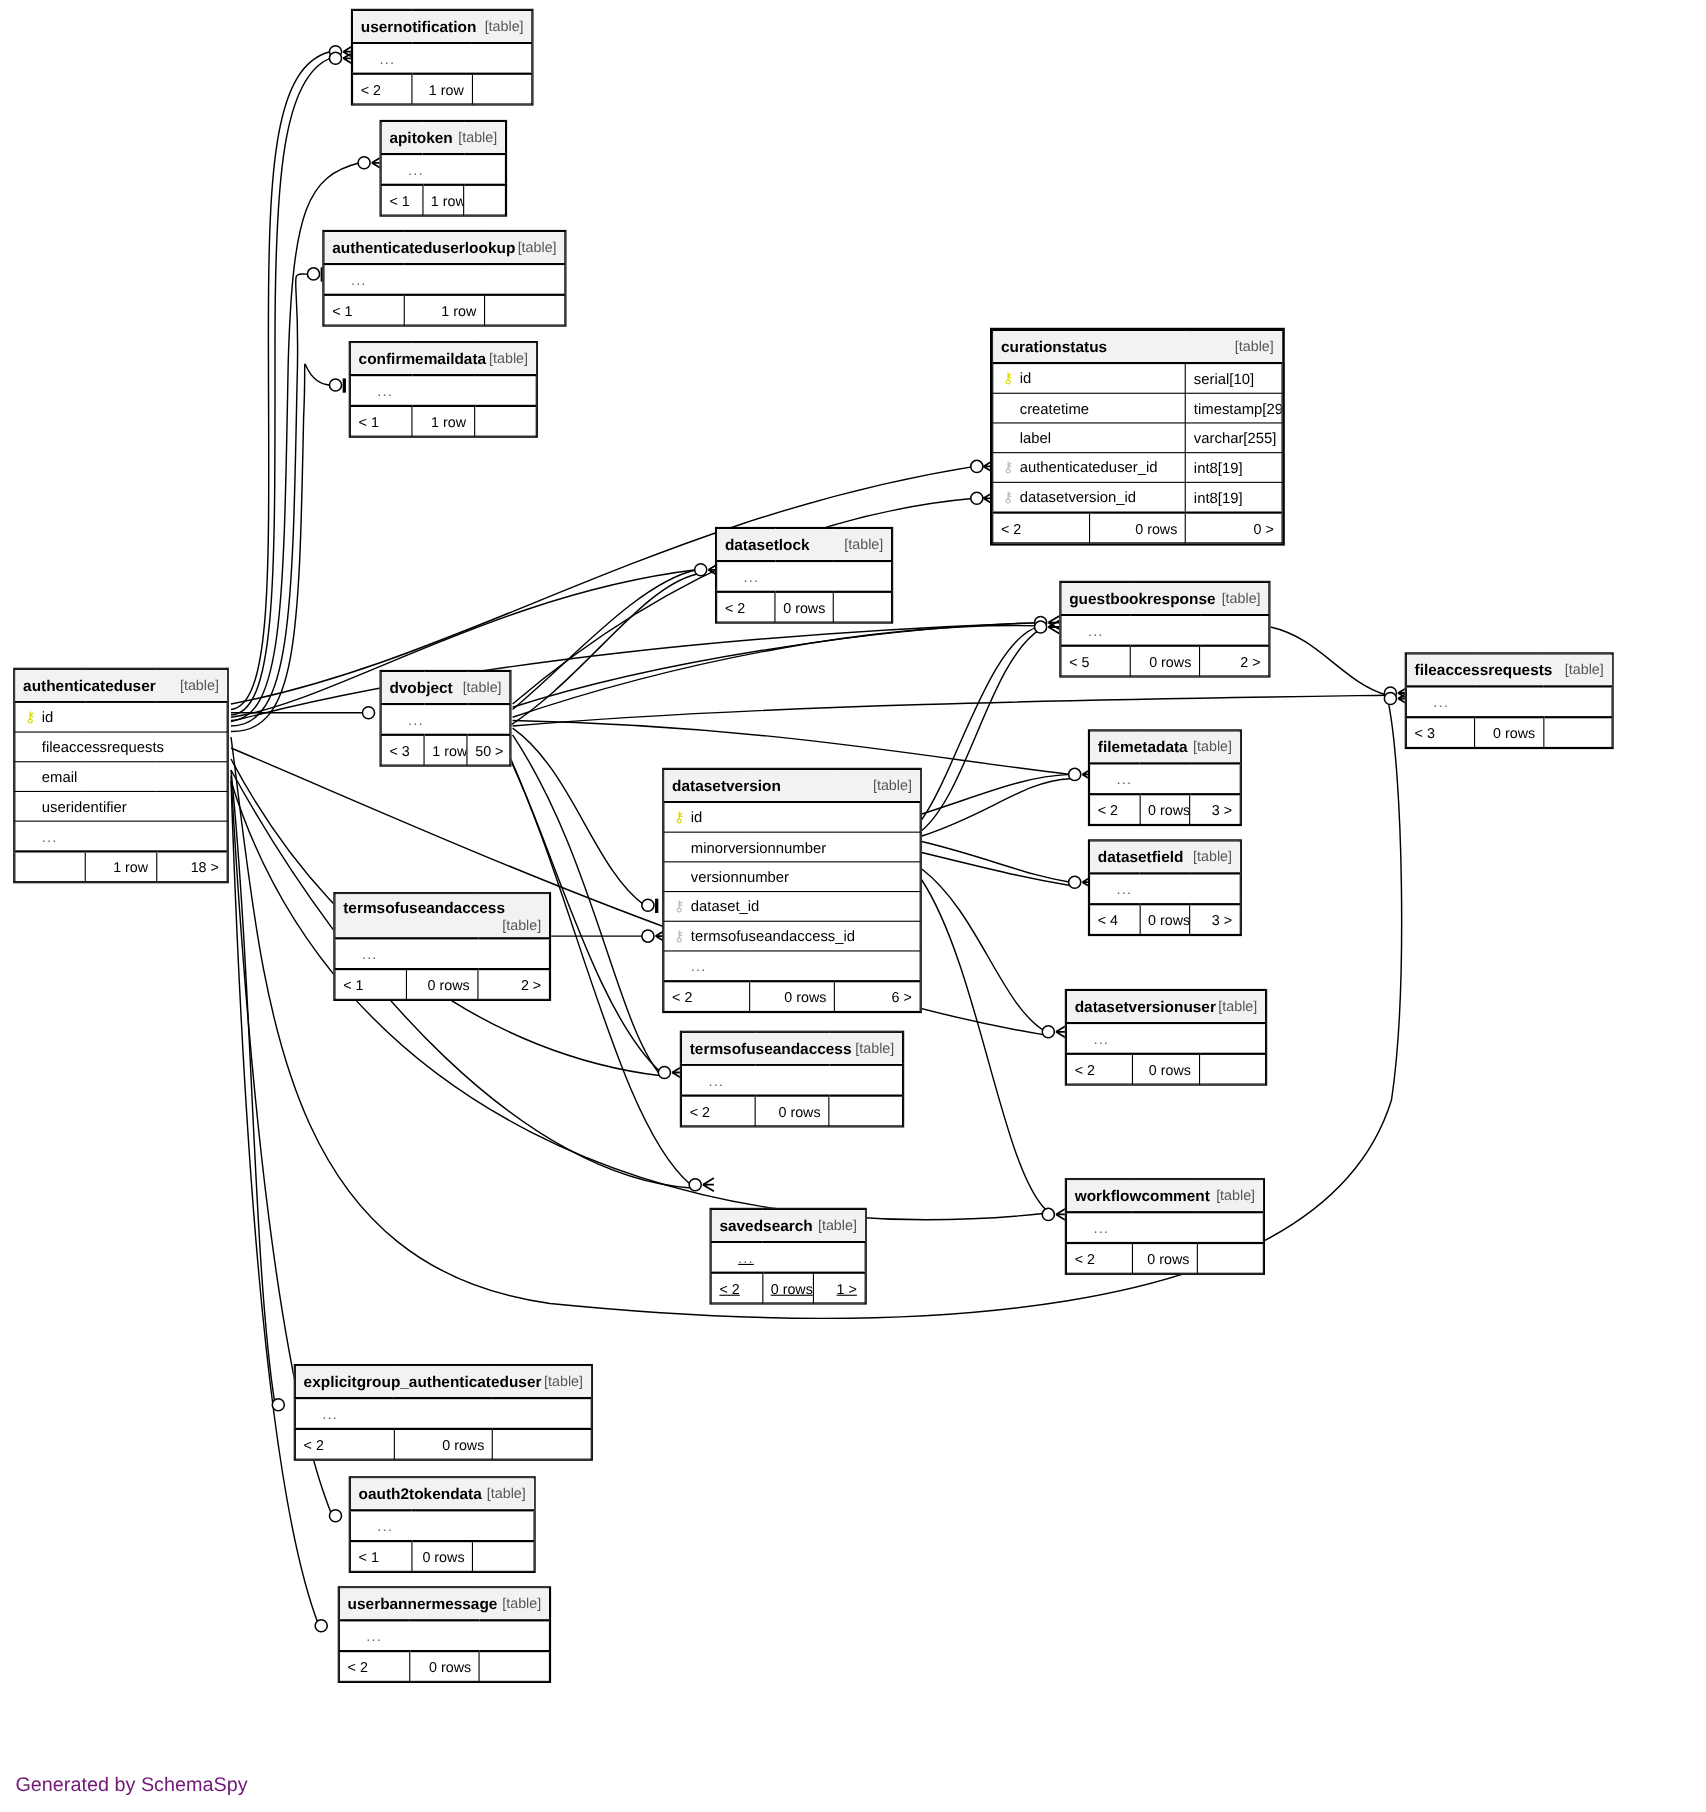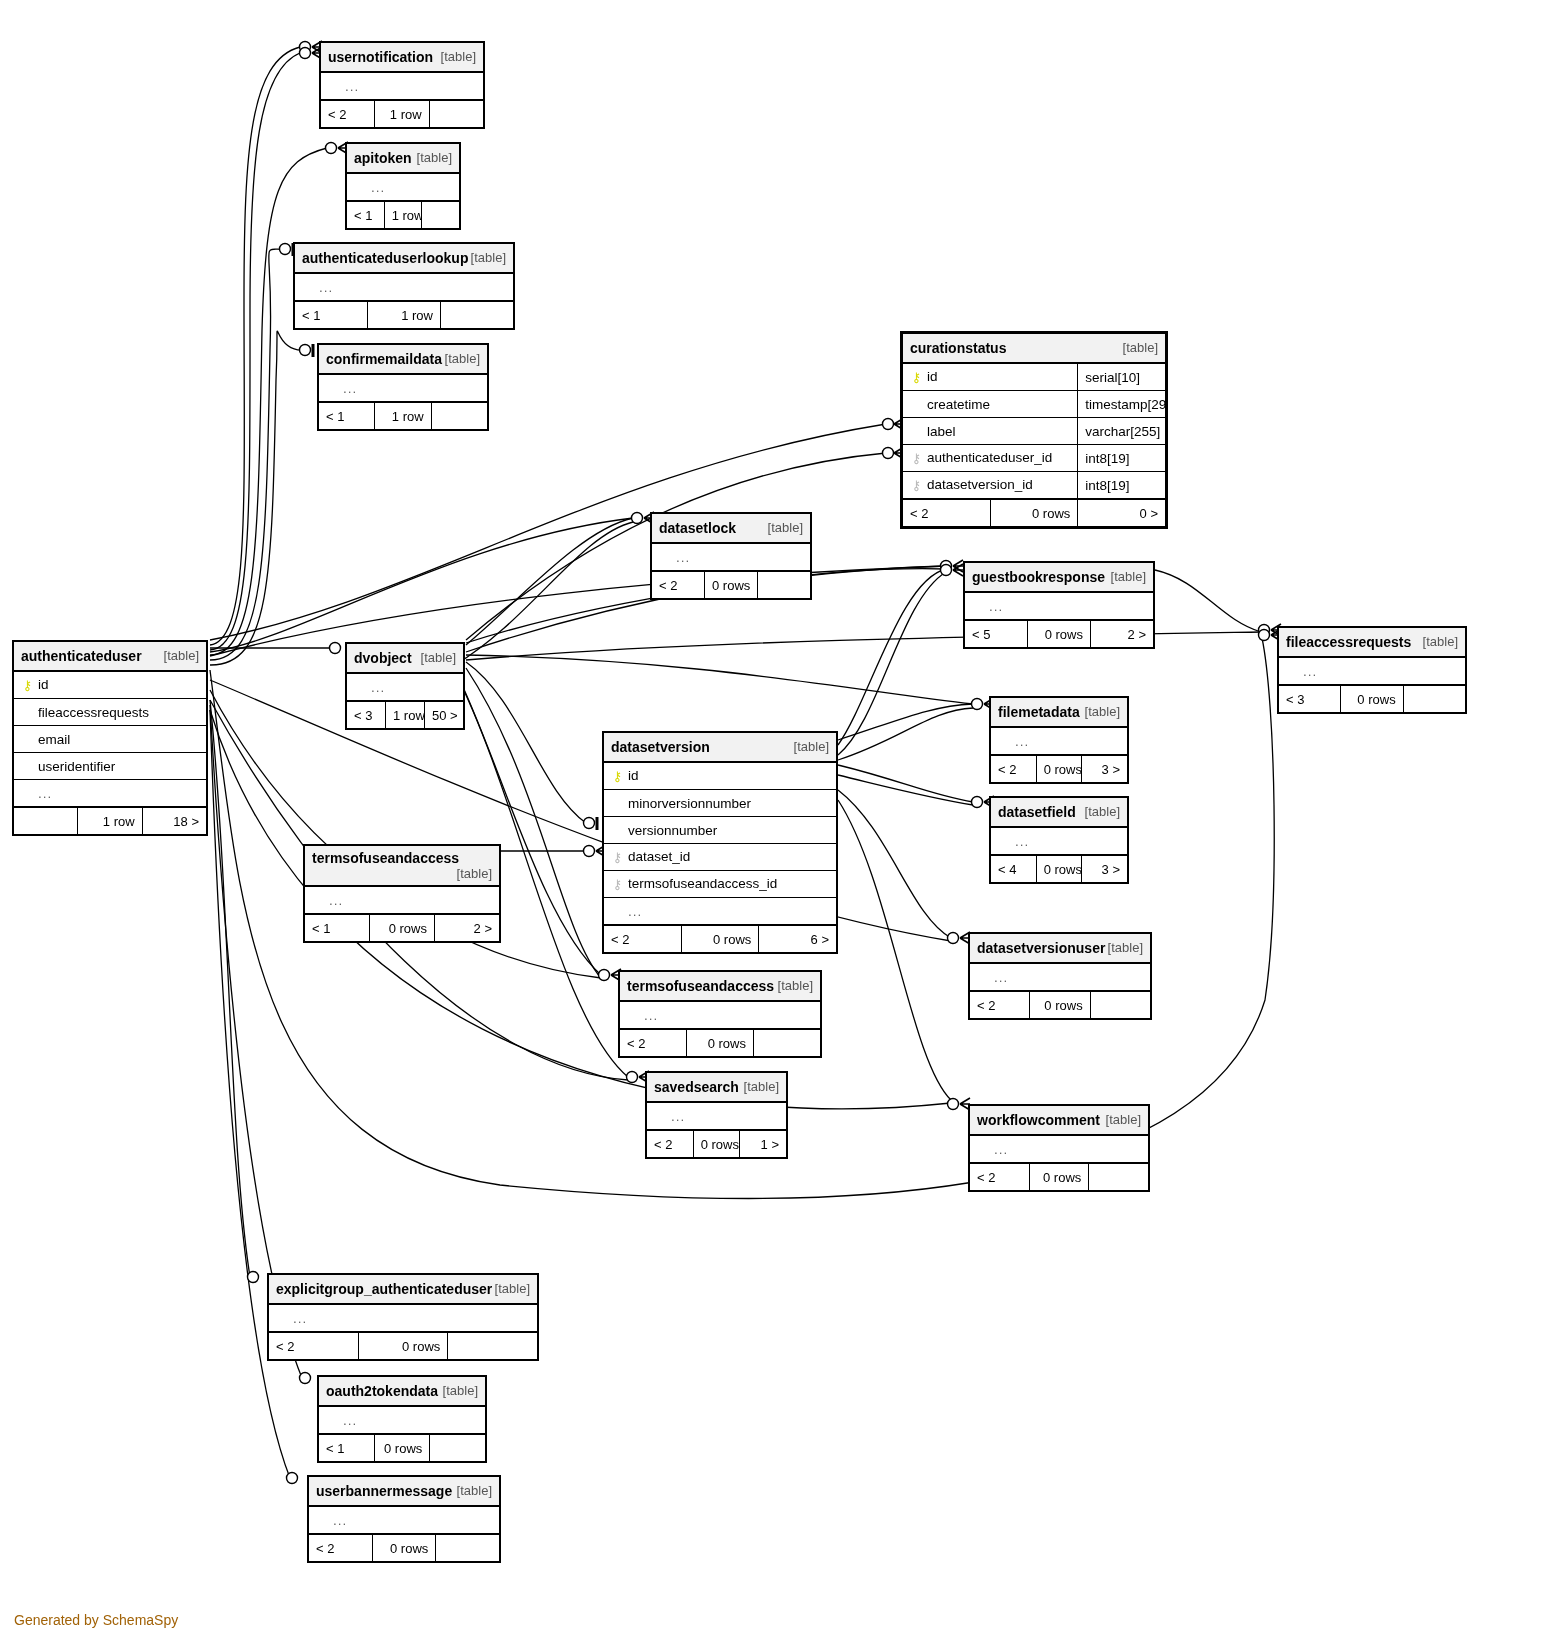--- a/index.html
+++ b/index.html
@@ -5,21 +5,21 @@
   html,body{margin:0;padding:0;background:#fff;}
   body{
     width:1551px;height:1647px;position:relative;overflow:hidden;
     font-family:"Liberation Sans","DejaVu Sans",sans-serif;
     font-size:13.5px;color:#000;
   }
   #diagram{position:absolute;inset:0;}
   svg.edges{position:absolute;left:0;top:0;width:1551px;height:1647px;pointer-events:none;}
   .tbl{
     position:absolute;background:#fff;border:1px solid #000;
-    border-collapse:collapse;box-sizing:border-box;margin-top:33px;
+    border-collapse:collapse;box-sizing:border-box;
   }
   .tbl.thick{border:2px solid #000;}
   .tbl table{border-collapse:collapse;width:100%;table-layout:fixed;}
   .tbl td{
     border:1px solid #000;padding:3px 7px;vertical-align:middle;
     white-space:nowrap;overflow:hidden;background:#fff;height:20px;
   }
   .hdr td{background:#f2f2f2;border-bottom:2px solid #000;padding:4px 7px;}
   .tname{font-weight:bold;font-size:14px;}
   .ttag{color:#555;font-size:13px;text-align:right;font-weight:normal;}
@@ -29,21 +29,21 @@
   .dots{color:#666;letter-spacing:1px;}
   .foot td{border-top:2px solid #000;font-size:13px;}
   .foot .l{text-align:left;}
   .foot .c{text-align:right;}
   .foot .r{text-align:right;}
   .key{display:inline-block;width:13px;text-align:center;vertical-align:middle;}
   .keyw{color:#d8d800;font-weight:bold;}
   .keyg{color:#b9b9b9;font-weight:bold;}
   .type{padding-left:8px;}
   #credit{
-    position:absolute;left:14px;top:1612px;font-size:14px;color:#a16207;
+    position:absolute;left:14px;top:1612px;font-size:18px;color:#701a75;
   }
 </style>
 </head>
 <body>
 
 <div id="diagram">
 
   <svg class="edges" viewBox="0 0 1551 1647" xmlns="http://www.w3.org/2000/svg">
     <defs>
       <g id="crowfoot">
@@ -474,21 +474,21 @@
             <td colspan="3"><span class="key "></span><span class="dots" style="padding-left: 4px;">...</span></td>
           </tr>
           <tr class="foot">
             <td class="foot l" style="width: 78px;">&lt; 2</td>
             <td class="foot c" style="width: 86px;">0 rows</td>
             <td class="foot r" style="width: 40px;"></td>
           </tr>
         </tbody>
       </table>
     </div>
-    <div class="tbl" style="left: 645px; top: 1038px; width: 143px;">
+    <div class="tbl" style="left: 645px; top: 1098px; width: 143px; text-decoration: underline;">
       <table>
         <tbody>
           <tr class="hdr">
             <td colspan="3" class="hdr-one"><span class="tname">savedsearch</span><span class="ttag">[table]</span></td>
           </tr>
           <tr>
             <td colspan="3"><span class="key "></span><span class="dots" style="padding-left: 4px;">...</span></td>
           </tr>
           <tr class="foot">
             <td class="foot l" style="width: 48px;">&lt; 2</td>

